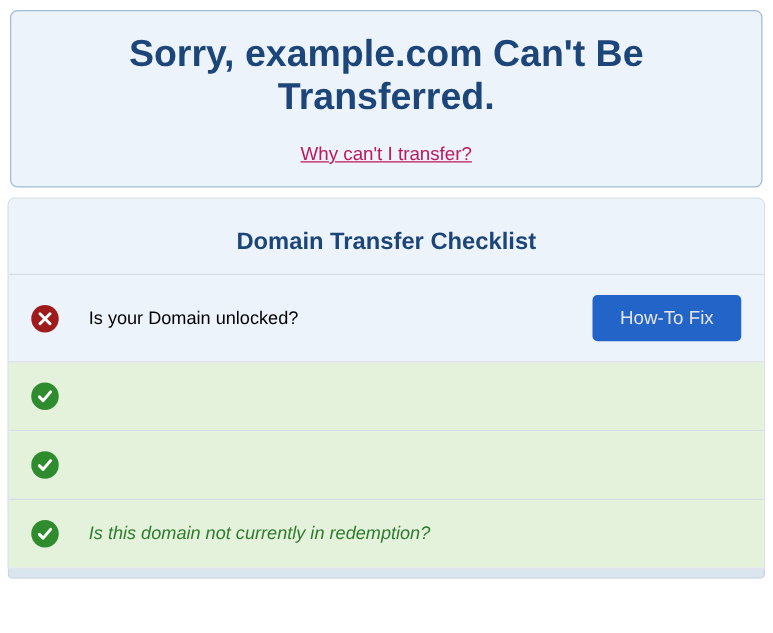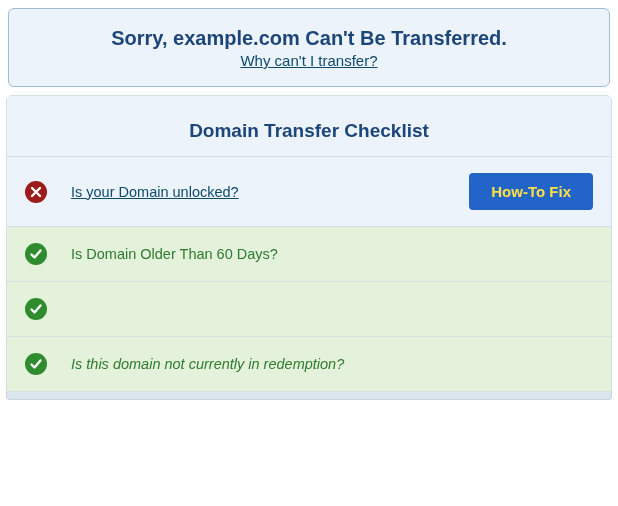--- a/index.html
+++ b/index.html
@@ -13,26 +13,26 @@
   .alert-box {
     margin: 8px;
     border: 1px solid #9fbcd8;
     border-radius: 6px;
     background: #edf3fa;
     padding: 18px 12px 16px;
     text-align: center;
   }
   .alert-title {
     color: #1c4679;
-    font-size: 20px;
+    font-size: 30px;
     font-weight: bold;
-    margin-bottom: 2px;
+    margin-bottom: 20px;
   }
   .alert-link {
-    color: #0c4a6e;
+    color: #be185d;
     text-decoration: underline;
     font-size: 15px;
     cursor: pointer;
   }
   .checklist-box {
     margin: 8px 6px 0;
     border: 1px solid #d6dde4;
     border-radius: 6px 6px 0 0;
     overflow: hidden;
   }
@@ -64,30 +64,30 @@
     align-items: center;
     justify-content: center;
   }
   .icon.cross { background: #9e1b1b; }
   .icon.check { background: #2e8b2e; }
   .icon svg { width: 14px; height: 14px; }
   .row-text {
     flex: 1;
     font-size: 14.5px;
   }
-  .row.fail .row-text { color: #0c4a6e; text-decoration: underline; }
+  .row.fail .row-text { color: #000000; }
   .row.pass .row-text { color: #2e7b2e; }
   .fix-btn {
     background: #2364c8;
-    color: #fde047;
+    color: #e5e5e5;
     border: none;
     border-radius: 4px;
     padding: 10px 22px;
     font-size: 15px;
-    font-weight: bold;
+    font-weight: normal;
     cursor: pointer;
   }
   .footer-bar {
     height: 8px;
     margin: 0 6px;
     background: #dbe5ee;
     border: 1px solid #c7d3df;
     border-top: none;
     border-radius: 0 0 4px 4px;
   }
@@ -112,21 +112,20 @@
     <div class="row-text">Is your Domain unlocked?</div>
     <button class="fix-btn">How-To Fix</button>
   </div>
 
   <div class="row pass">
     <div class="icon check">
       <svg viewBox="0 0 14 14">
           <path d="M2.5 7.5 L5.5 10.5 L11.5 3.5" stroke="#fff" stroke-width="2.4" stroke-linecap="round" stroke-linejoin="round" fill="none"></path>
         </svg>
     </div>
-    <div class="row-text">Is Domain Older Than 60 Days?</div>
   </div>
 
 
   <div class="row pass">
     <div class="icon check">
       <svg viewBox="0 0 14 14">
           <path d="M2.5 7.5 L5.5 10.5 L11.5 3.5" stroke="#fff" stroke-width="2.4" stroke-linecap="round" stroke-linejoin="round" fill="none"></path>
         </svg>
     </div>
   </div>

